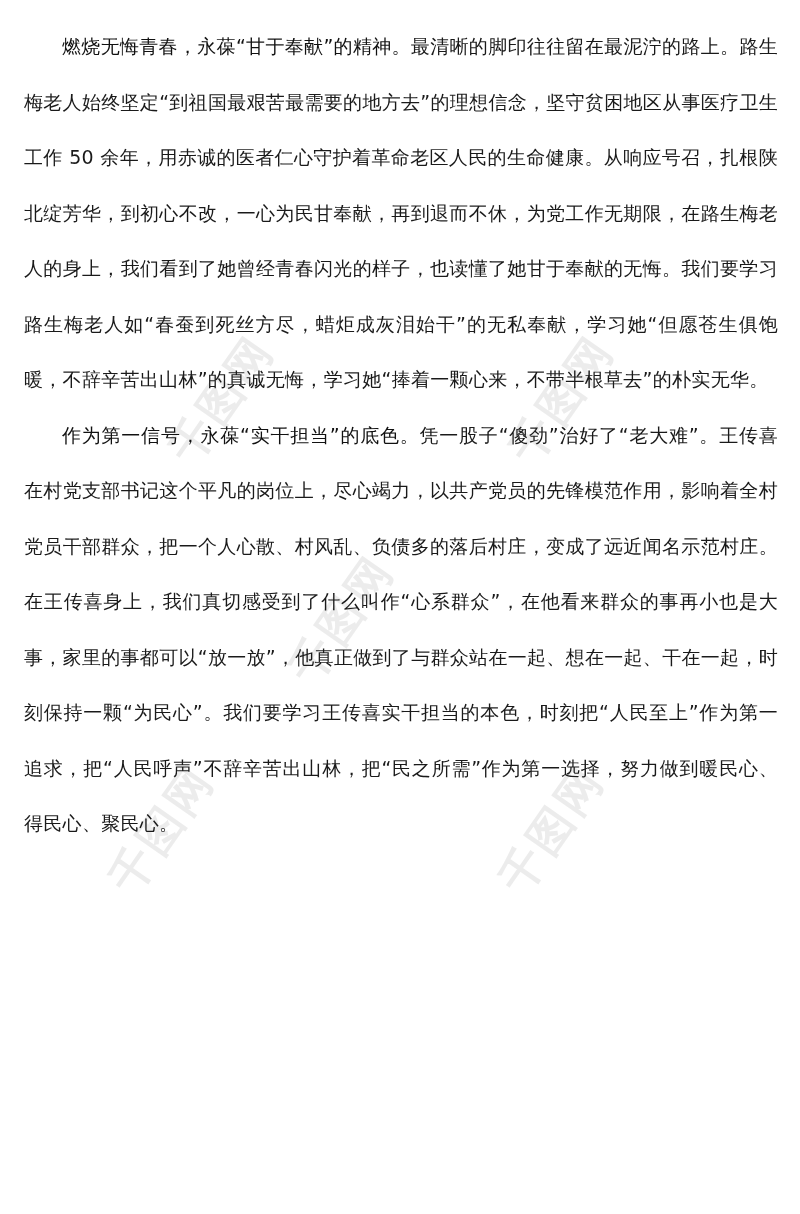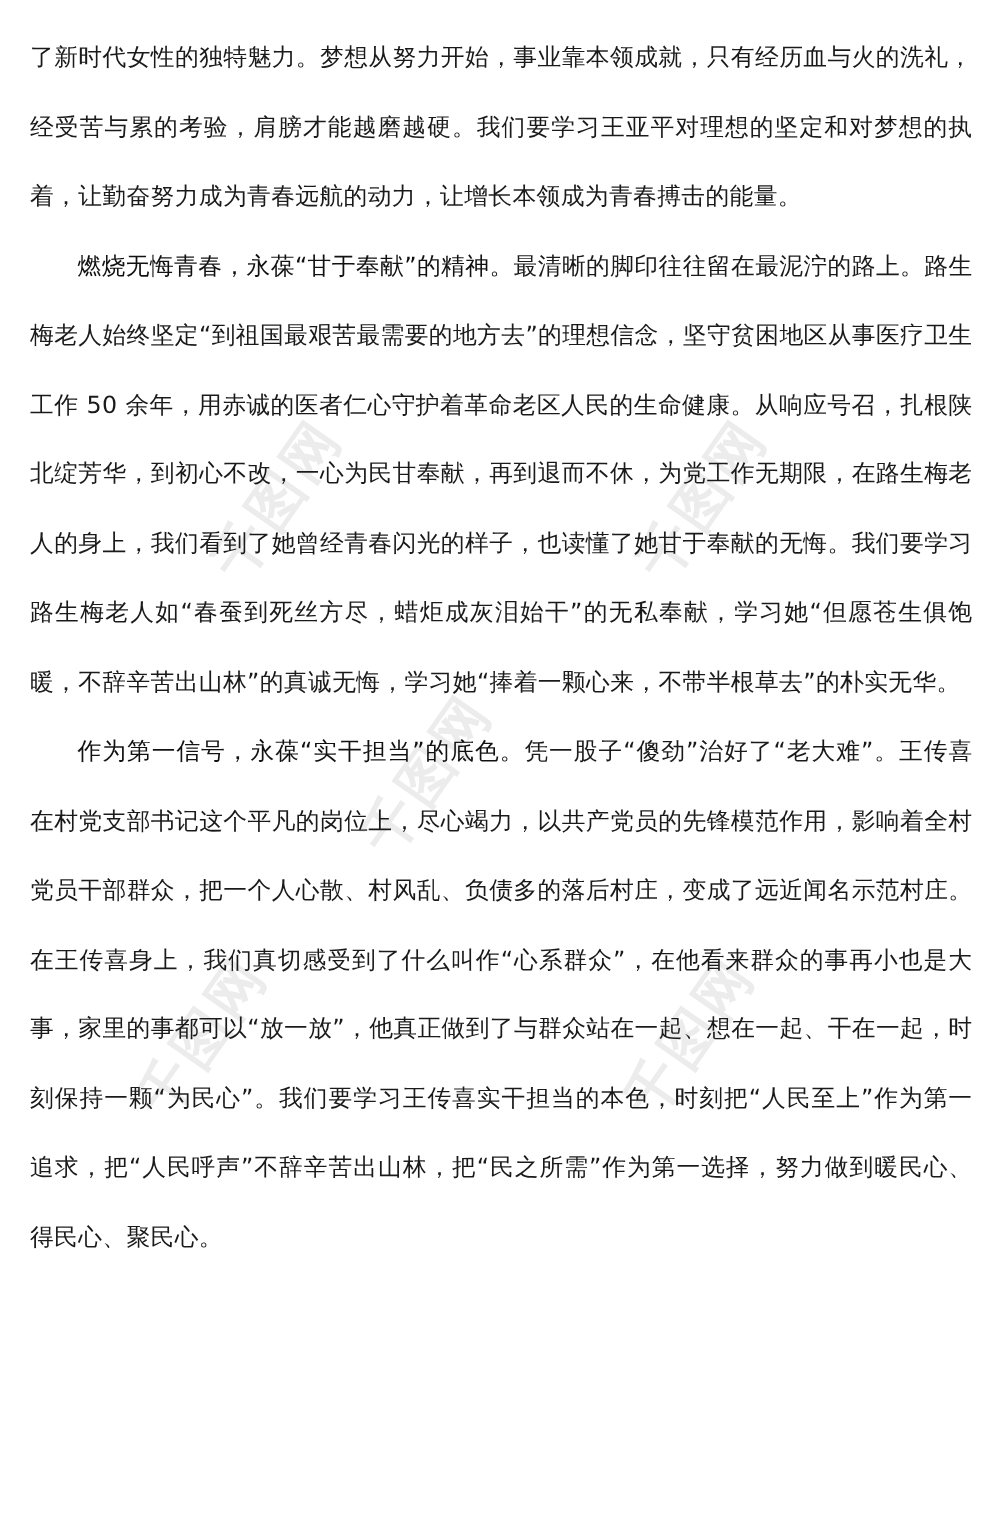--- a/index.html
+++ b/index.html
@@ -50,22 +50,19 @@
 </head>
 <body>
 
 <div class="watermark" style="left:150px; top:370px;">千图网</div>
 <div class="watermark" style="left:490px; top:370px;">千图网</div>
 <div class="watermark" style="left:270px; top:590px;">千图网</div>
 <div class="watermark" style="left:90px; top:800px;">千图网</div>
 <div class="watermark" style="left:480px; top:800px;">千图网</div>
 
 <div class="page">
-  <p class="para">
-    <span class="lead"></span><span>了新时代女性的独特魅力。梦想从努力开始，事业靠本领成就，只有经历血与火的洗礼，经受苦与累的考验，肩膀才能越磨越硬。我们要学习王亚平对理想的坚定和对梦想的执着，让勤奋努力成为青春远航的动力，让增长本领成为青春搏击的能量。</span>
-  </p>
   <p class="para indent">
     <span class="lead">燃烧无悔青春，永葆“甘于奉献”的精神。</span><span>最清晰的脚印往往留在最泥泞的路上。路生梅老人始终坚定“到祖国最艰苦最需要的地方去”的理想信念，坚守贫困地区从事医疗卫生工作 50 余年，用赤诚的医者仁心守护着革命老区人民的生命健康。从响应号召，扎根陕北绽芳华，到初心不改，一心为民甘奉献，再到退而不休，为党工作无期限，在路生梅老人的身上，我们看到了她曾经青春闪光的样子，也读懂了她甘于奉献的无悔。我们要学习路生梅老人如“春蚕到死丝方尽，蜡炬成灰泪始干”的无私奉献，学习她“但愿苍生俱饱暖，不辞辛苦出山林”的真诚无悔，学习她“捧着一颗心来，不带半根草去”的朴实无华。</span>
   </p>
   <p class="para indent">
     <span class="lead">作为第一信号，永葆“实干担当”的底色。</span><span>凭一股子“傻劲”治好了“老大难”。王传喜在村党支部书记这个平凡的岗位上，尽心竭力，以共产党员的先锋模范作用，影响着全村党员干部群众，把一个人心散、村风乱、负债多的落后村庄，变成了远近闻名示范村庄。在王传喜身上，我们真切感受到了什么叫作“心系群众”，在他看来群众的事再小也是大事，家里的事都可以“放一放”，他真正做到了与群众站在一起、想在一起、干在一起，时刻保持一颗“为民心”。我们要学习王传喜实干担当的本色，时刻把“人民至上”作为第一追求，把“人民呼声”不辞辛苦出山林，把“民之所需”作为第一选择，努力做到暖民心、得民心、聚民心。</span>
   </p>
 </div>
 
 </body></html>

